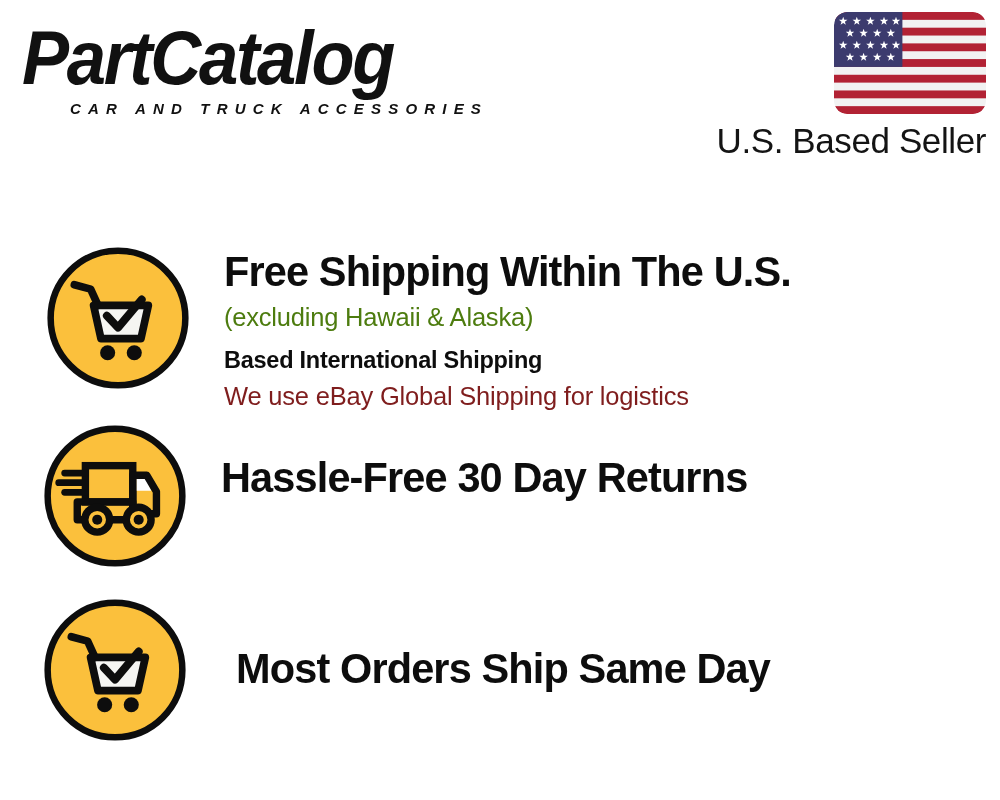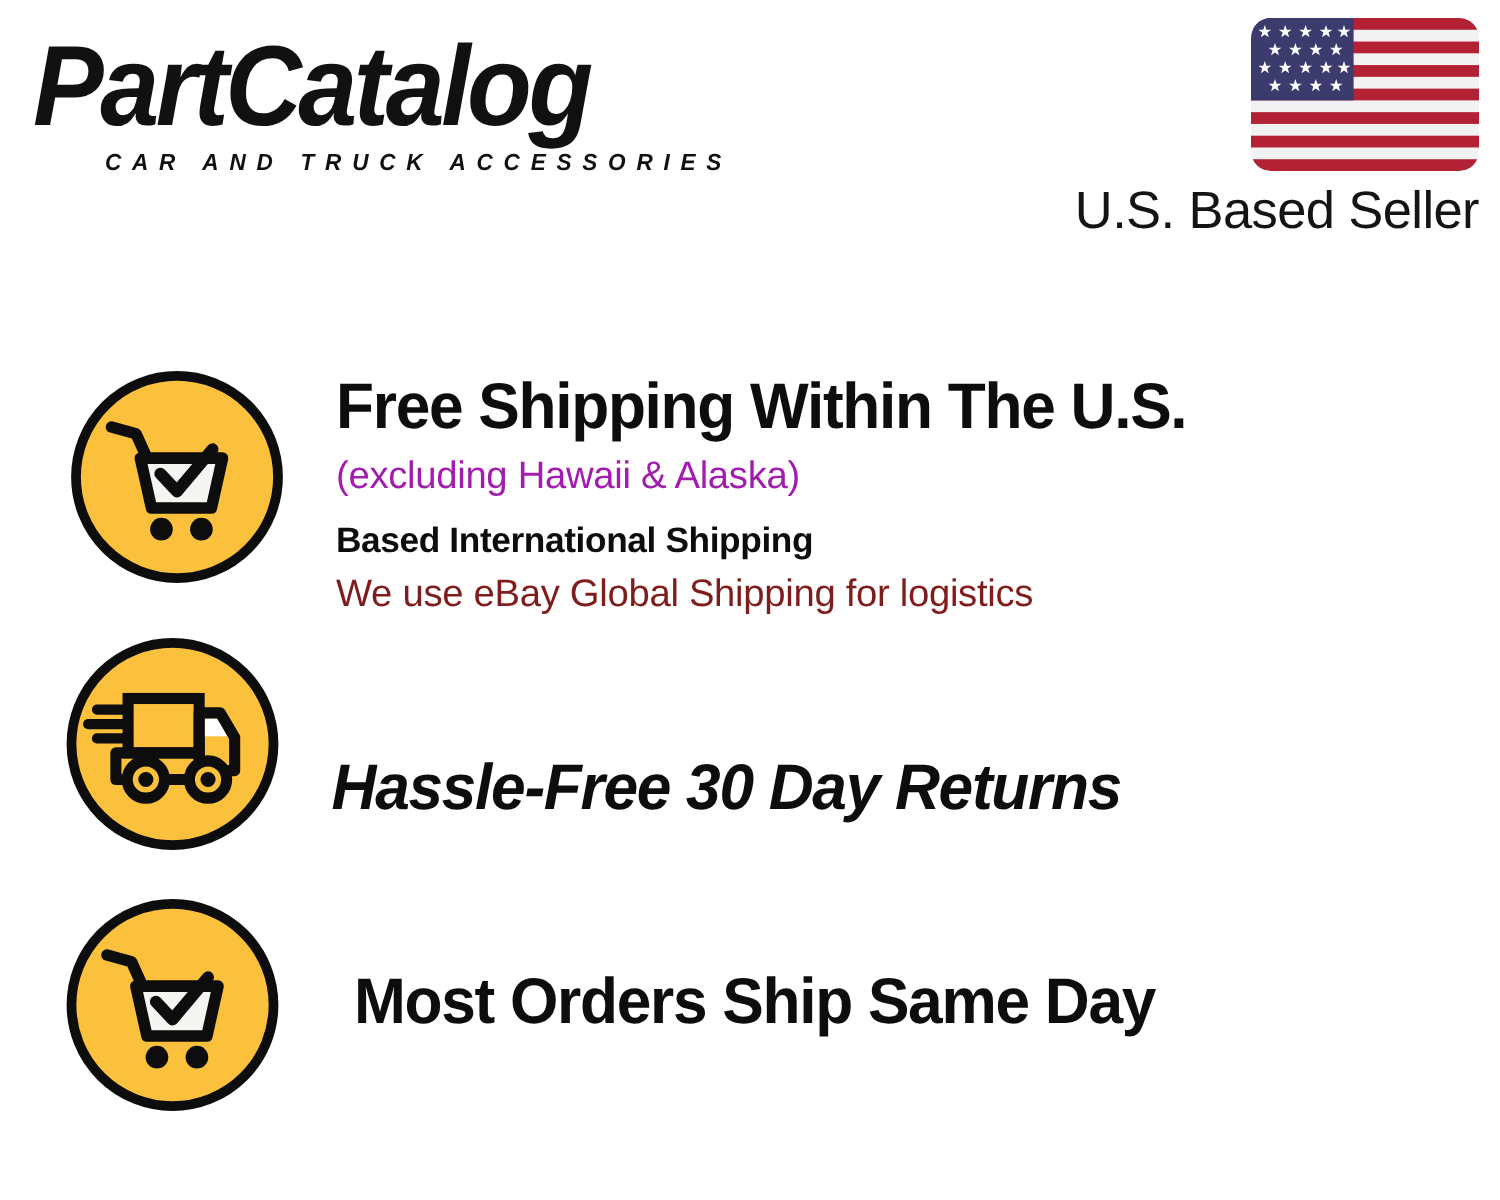--- a/index.html
+++ b/index.html
@@ -114,21 +114,21 @@
     height: 148px;
   }
   #feature-row-1 .feature-icon,
   #feature-row-2 .feature-icon { margin-left: 41px; }
 
   .feature-text {
     flex: 1 1 auto;
     margin-left: 32px;
     padding-top: 2px;
   }
-  #feature-row-1 .feature-text { margin-top: 76px; font-style: italic; }
+  #feature-row-1 .feature-text { margin-top: 28px; }
   #feature-row-2 .feature-text { margin-top: 45px; }
 
   .feature-title {
     display: block;
     font-family: "Liberation Sans", sans-serif;
     font-weight: 700;
     font-size: 43px;
     line-height: 50px;
     letter-spacing: -0.9px;
     color: #0d0d0d;
@@ -137,21 +137,21 @@
     transform-origin: left center;
   }
   .feature-note {
     display: block;
     margin-top: 4px;
     font-family: "Liberation Sans", sans-serif;
     font-weight: 400;
     font-size: 25.5px;
     line-height: 34px;
     letter-spacing: -0.2px;
-    color: #a21caf;
+    color: #4d7c0f;
     white-space: nowrap;
   }
   .feature-subtitle {
     display: block;
     margin-top: 11px;
     font-family: "Liberation Sans", sans-serif;
     font-weight: 700;
     font-size: 23.5px;
     line-height: 30px;
     letter-spacing: -0.25px;

